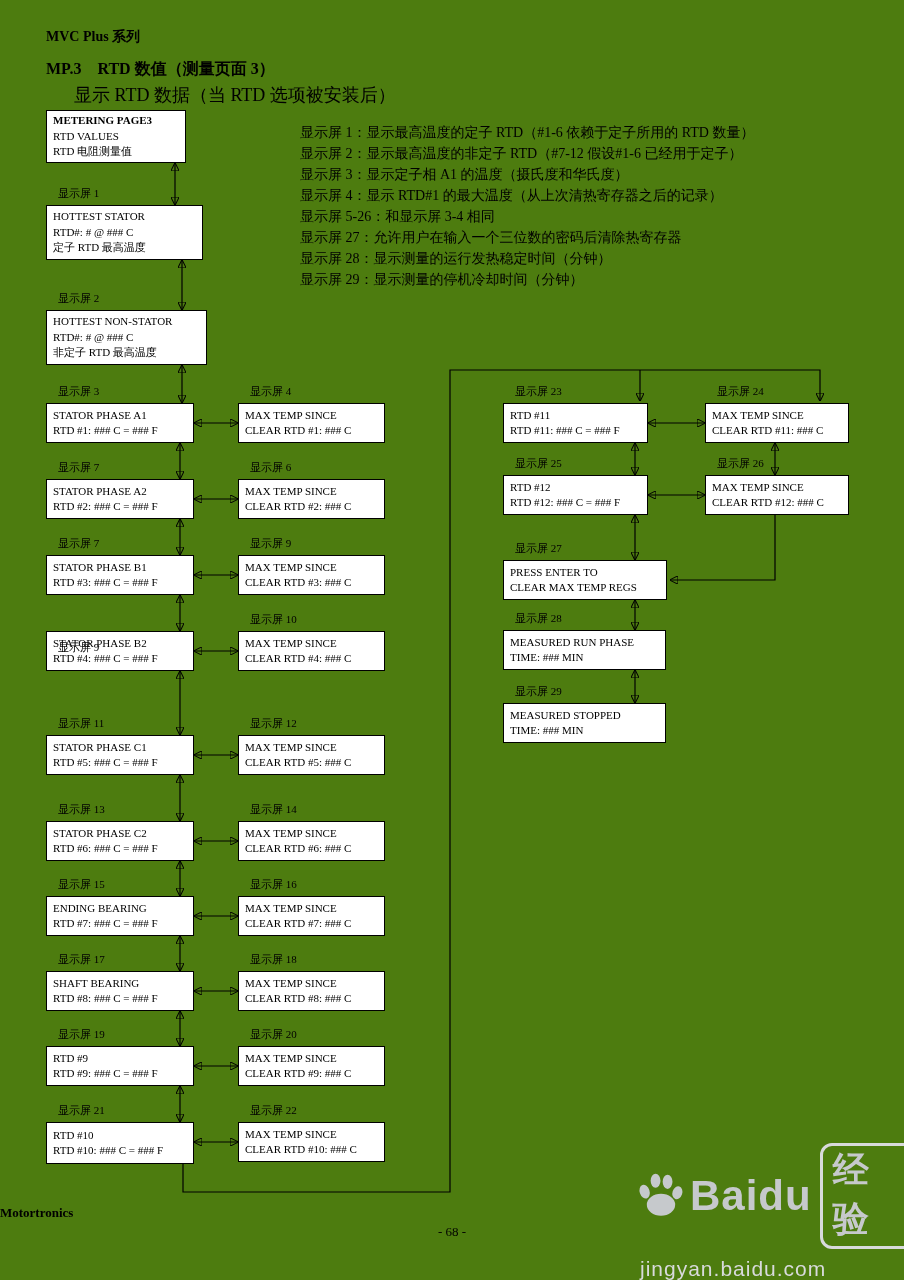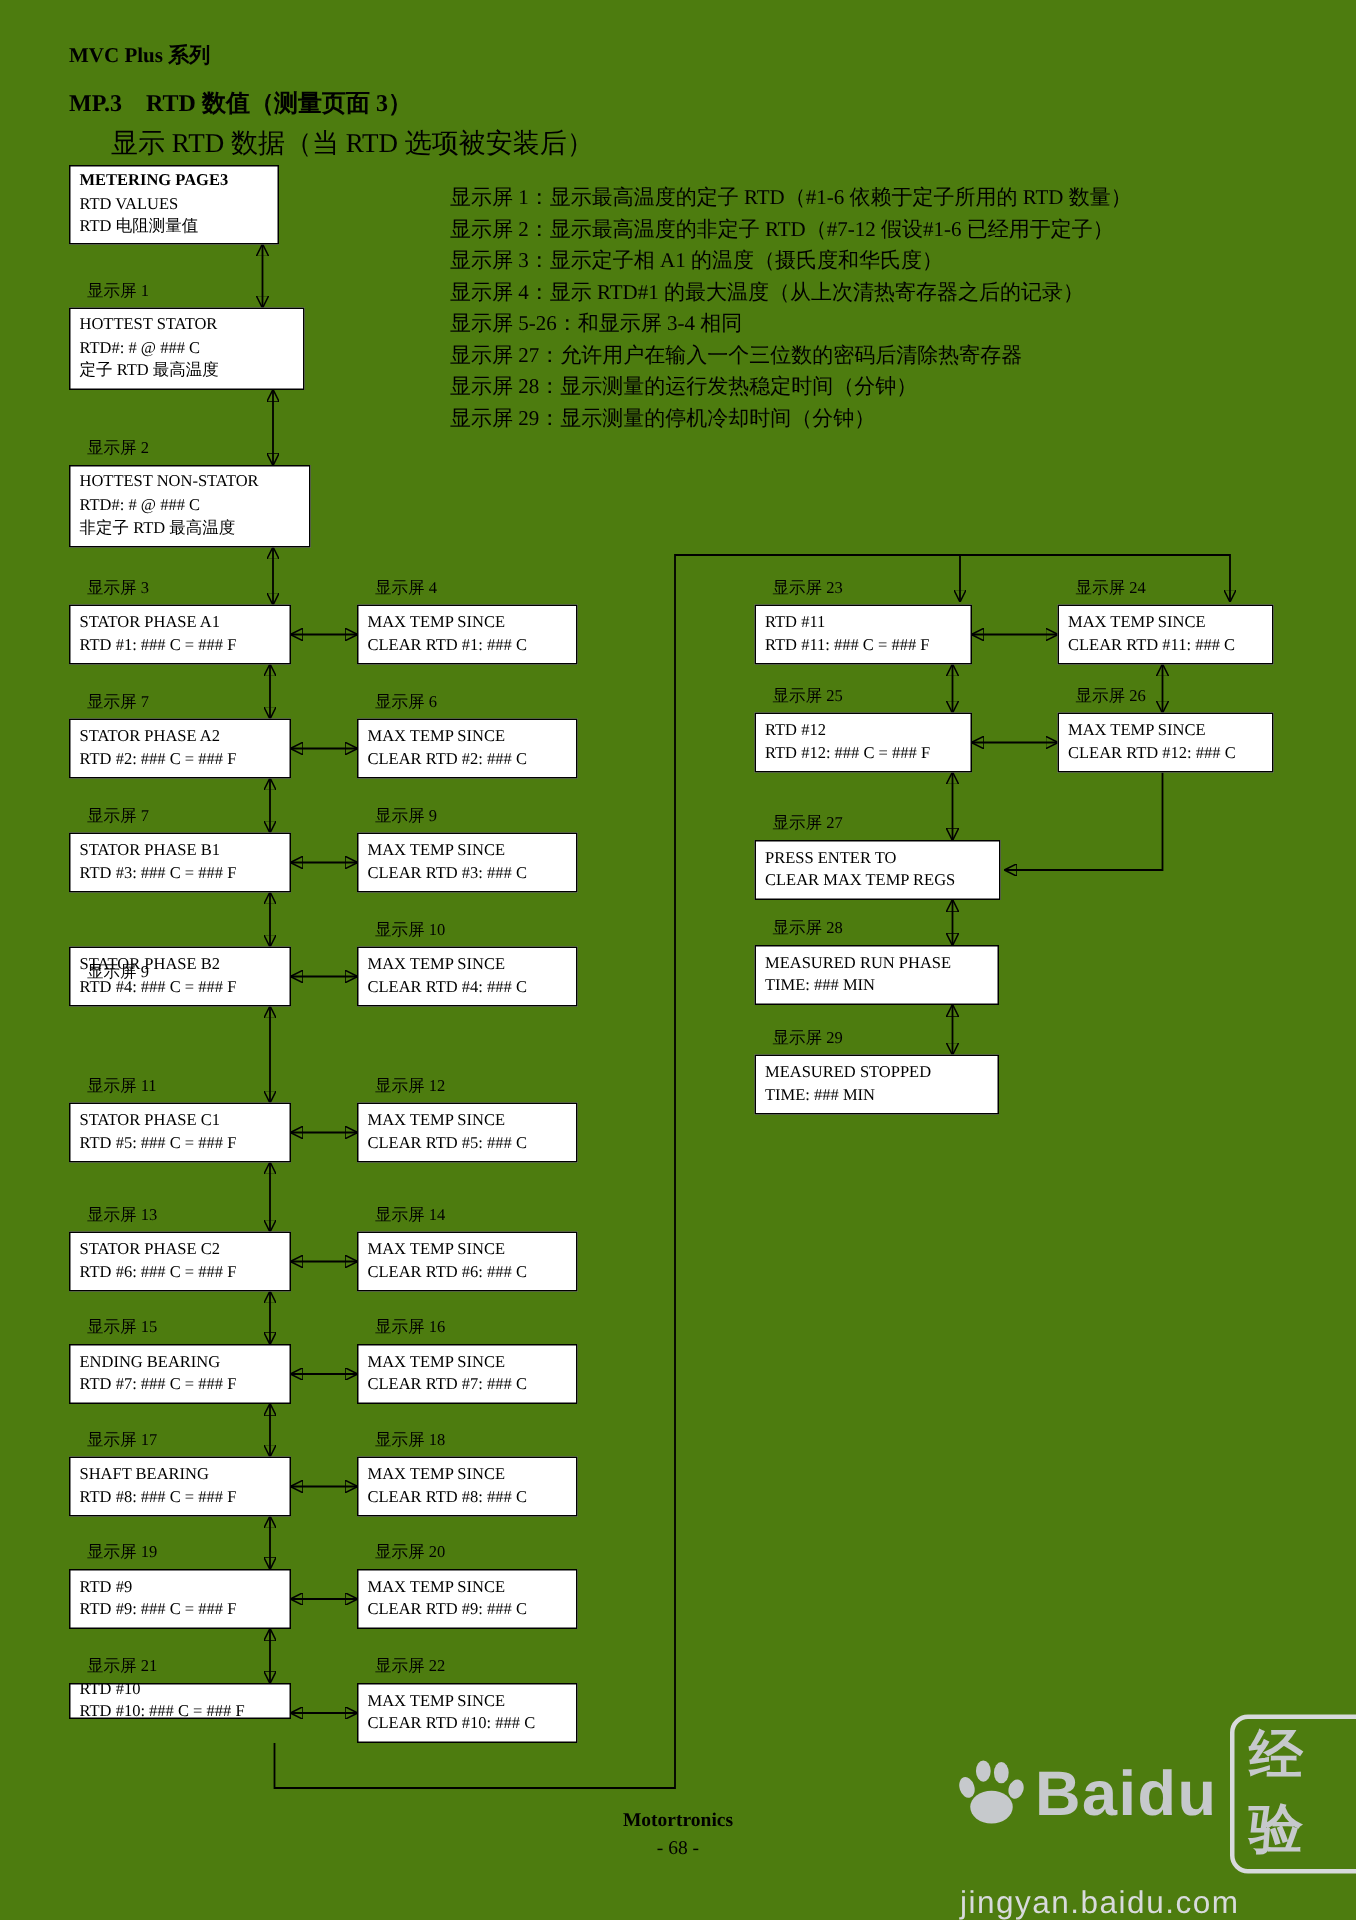--- a/index.html
+++ b/index.html
@@ -23,21 +23,21 @@
 
   .fbox {
     position:absolute; border:1px solid #000; background:#fff;
     font-size:11px; line-height:15.5px; padding-left:6px; padding-right:3px;
     display:flex; flex-direction:column; justify-content:center;
     white-space:nowrap;
   }
   .fbox .b { font-weight:bold; }
   .slabel { position:absolute; font-size:11px; white-space:nowrap; }
 
-  .footer-brand { position:absolute; left:0; top:1205px; width:904px; text-align:center; font-size:13px; font-weight:bold; }
+  .footer-brand { position:absolute; left:0; top:1205px; width:904px; text-align:left; font-size:13px; font-weight:bold; }
   .footer-page  { position:absolute; left:0; top:1224px; width:904px; text-align:center; font-size:13px; }
 
   .watermark { position:absolute; left:636px; top:1143px; width:300px; color:#c6c9cc; }
   .wm-top { display:flex; align-items:center; }
   .wm-paw { width:50px; height:48px; flex:0 0 auto; }
   .wm-paw ellipse { fill:#c6c9cc; }
   .wm-brand { font-size:42px; font-weight:bold; letter-spacing:1px; margin-left:4px;
               font-family:"Liberation Sans","DejaVu Sans",sans-serif; }
   .wm-cn { font-size:36px; font-weight:bold; margin-left:8px;
            border:3px solid #d8dadc; border-radius:12px; padding:0 34px 2px 10px; }
@@ -205,21 +205,21 @@
       <div class="fbox" style="left: 46px; top: 1046px; width: 148px; height: 40px;">
         <div>RTD #9</div>
         <div>RTD #9: ### C = ### F</div>
       </div>
       <div class="slabel" style="left: 58px; top: 1027px;">显示屏 19</div>
       <div class="fbox" style="left: 238px; top: 1046px; width: 147px; height: 40px;">
         <div>MAX TEMP SINCE</div>
         <div>CLEAR RTD #9: ### C</div>
       </div>
       <div class="slabel" style="left: 250px; top: 1027px;">显示屏 20</div>
-      <div class="fbox" style="left: 46px; top: 1122px; width: 148px; height: 24px;">
+      <div class="fbox" style="left: 46px; top: 1122px; width: 148px; height: 42px;">
         <div>RTD #10</div>
         <div>RTD #10: ### C = ### F</div>
       </div>
       <div class="slabel" style="left: 58px; top: 1103px;">显示屏 21</div>
       <div class="fbox" style="left: 238px; top: 1122px; width: 147px; height: 40px;">
         <div>MAX TEMP SINCE</div>
         <div>CLEAR RTD #10: ### C</div>
       </div>
       <div class="slabel" style="left: 250px; top: 1103px;">显示屏 22</div>
       <div class="fbox" style="left: 503px; top: 403px; width: 145px; height: 40px;">

